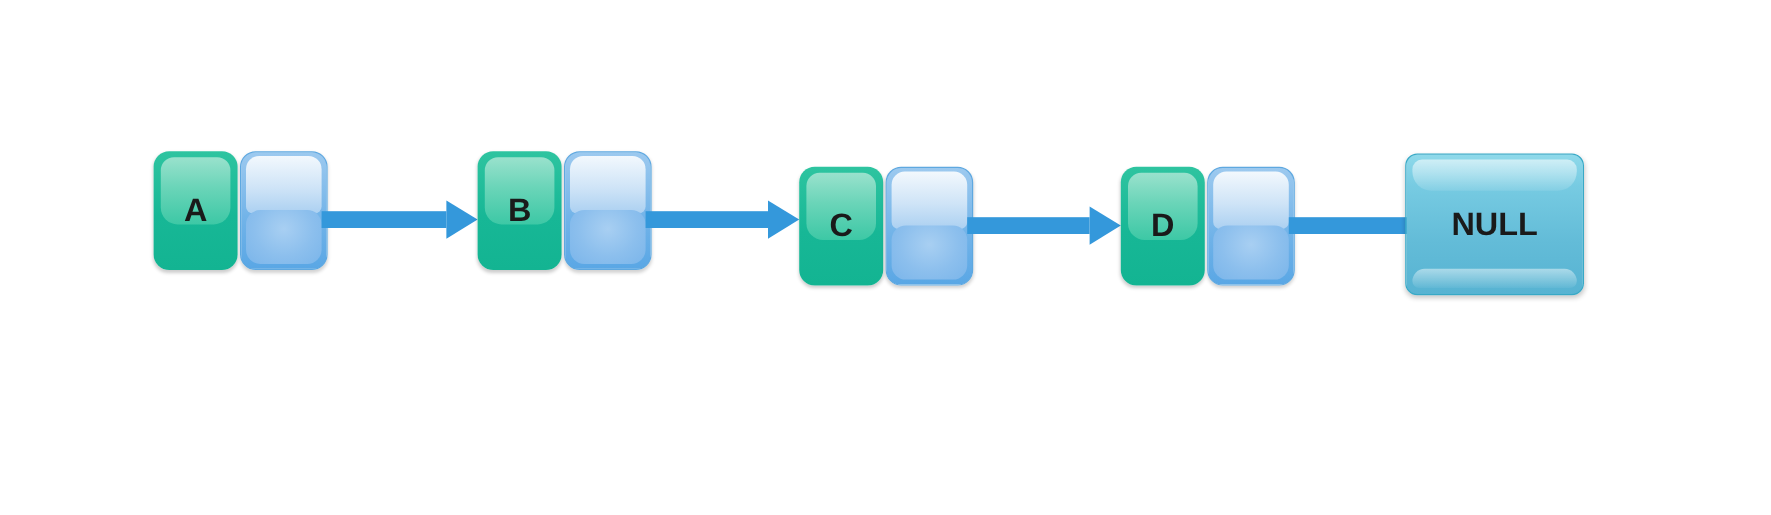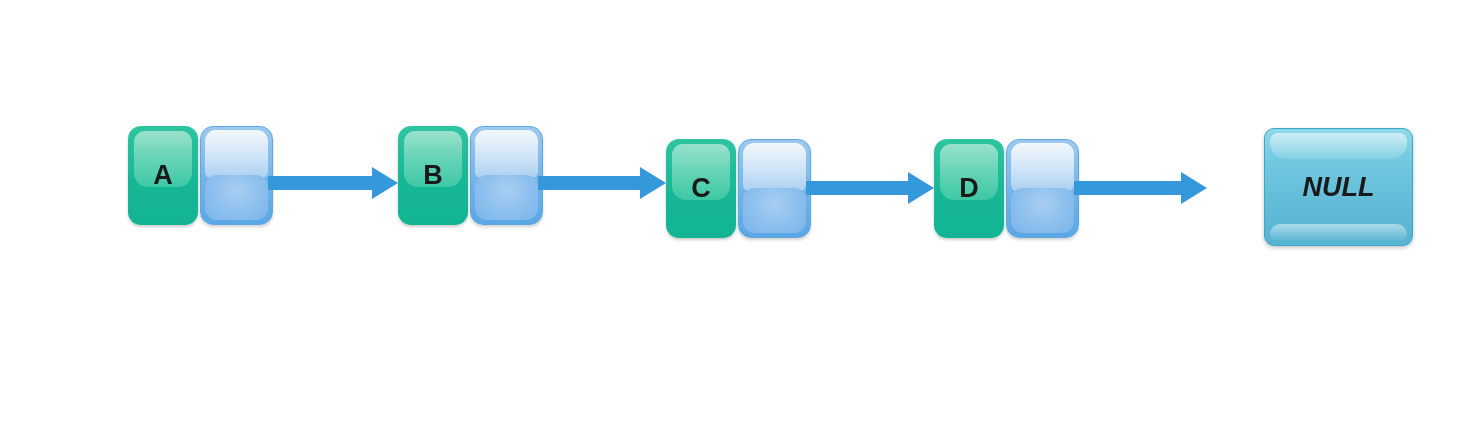--- a/index.html
+++ b/index.html
@@ -206,19 +206,19 @@
       <span class="data-label">D</span>
     </div>
     <div class="ptr-cell" style="left:1006px; top:139px;"></div>
   </div>
 
   <div class="arrow" style="left:1074px; top:172px; width:133px;">
     <div class="shaft" style="width:107px;"></div>
     <div class="head" style="left:107px;"></div>
   </div>
 
-  <div class="null-box" style="left:1264px; top:128px;font-style:italic;">
+  <div class="null-box" style="left:1171px; top:128px;">
     <div class="gloss-top"></div>
     <div class="gloss-bottom"></div>
     <span class="null-label">NULL</span>
   </div>
 
 </div>
 
 </body></html>

